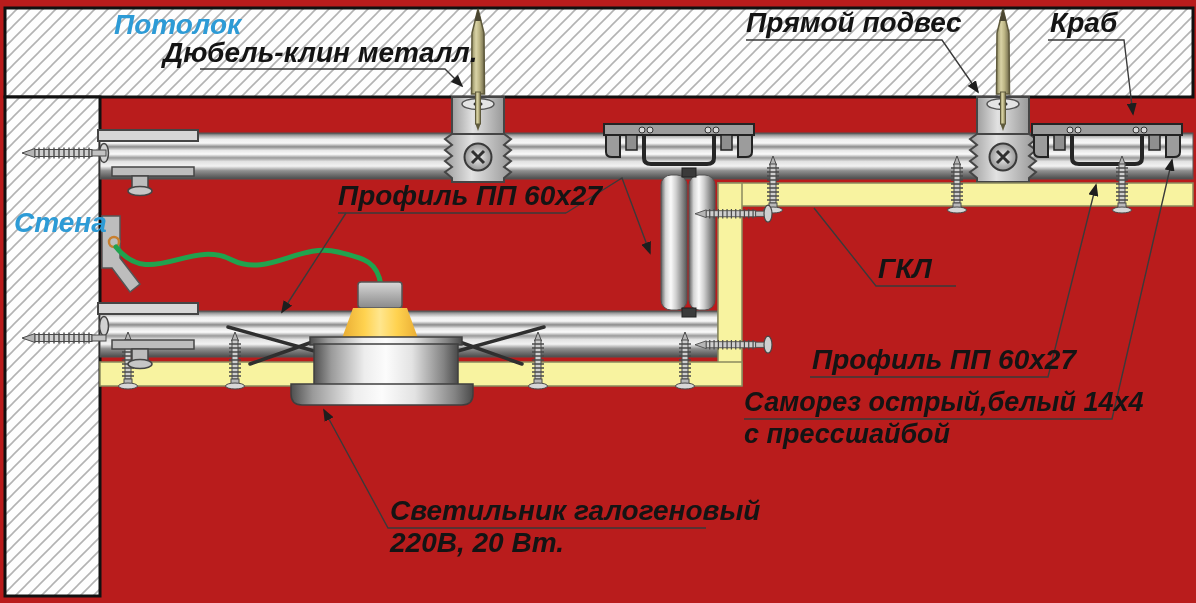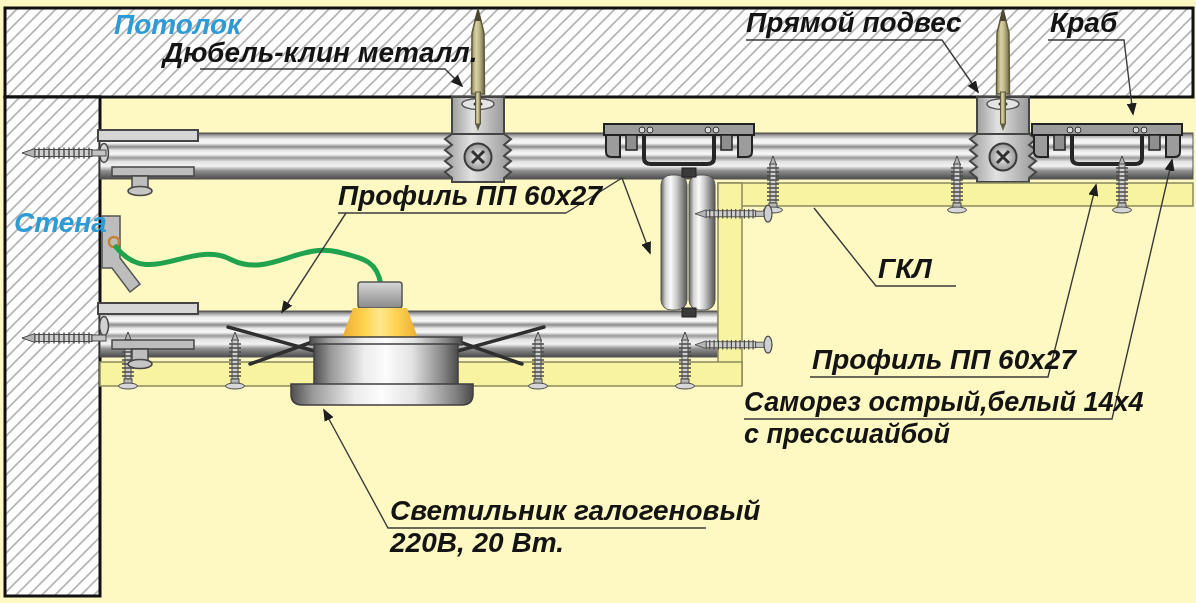--- a/index.html
+++ b/index.html
@@ -1,16 +1,16 @@
 <!DOCTYPE html>
 <html><head>
 <meta charset="utf-8">
 <style>
   html,body{margin:0;padding:0;background:#fff;}
-  .stage{position:relative;width:1196px;height:603px;background:#fef9c3;overflow:hidden;
+  .stage{position:relative;width:1196px;height:603px;background:#b91c1c;overflow:hidden;
          font-family:"Liberation Sans", sans-serif;}
   svg{display:block;}
   text{font-family:"Liberation Sans","DejaVu Sans",sans-serif;font-weight:bold;font-style:italic;}
   .lbl{font-size:28px;}
   .lbl-sm{font-size:27px;}
 </style>
 </head>
 <body>
 
 <div class="stage">

